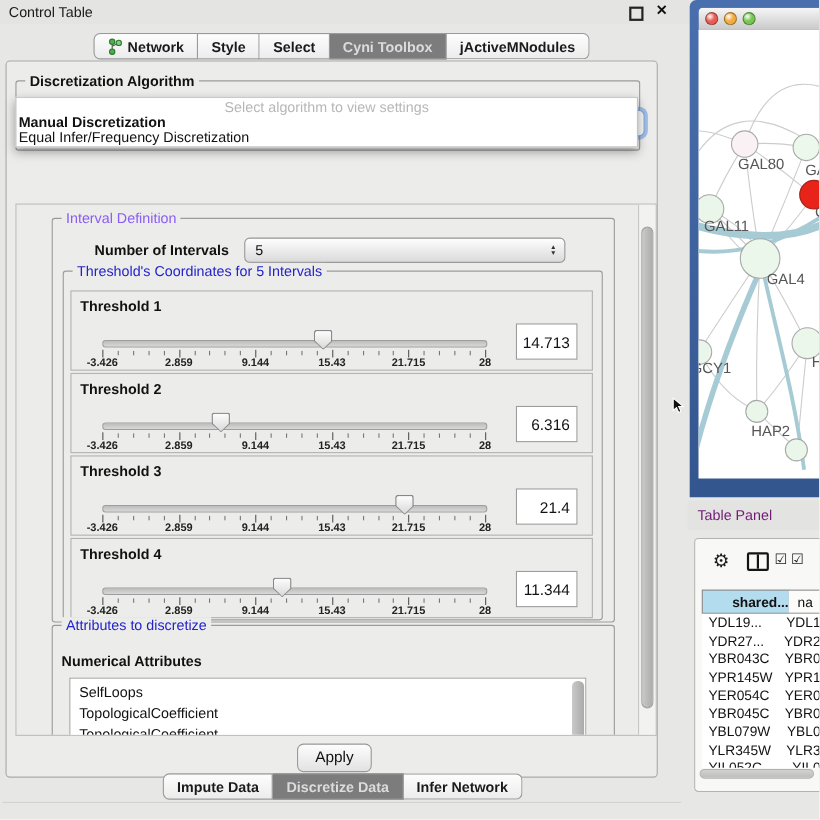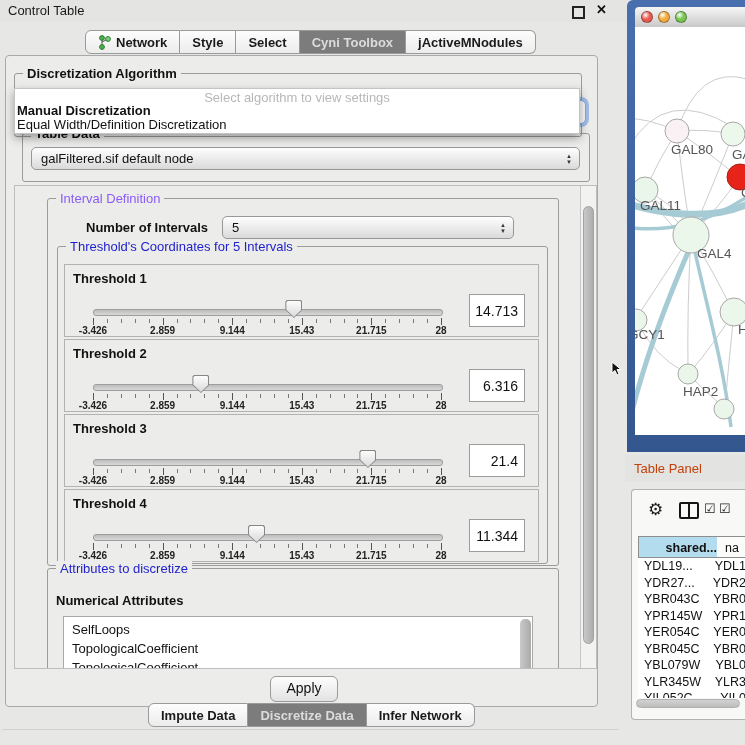--- a/index.html
+++ b/index.html
@@ -81,21 +81,21 @@
   
   #net-window{left:627px;top:0;width:118px;height:452px;background:linear-gradient(#4a6fae,#33568f);
             border-radius:6px 0 0 0;}
   #net-titlebar{position:absolute;left:8px;top:7px;right:0;height:20px;
             background:linear-gradient(#f6f6f6,#c9c9c9);border-bottom:1px solid #8e8e8e;
             border-radius:4px 0 0 0;}
   .light{position:absolute;top:4px;width:12px;height:12px;border-radius:50%;}
   #net-canvas{position:absolute;left:8px;top:27px;width:110px;height:408px;background:#fff;overflow:hidden;}
   
   #tp-header{left:625px;top:455px;width:120px;height:27px;background:#e3e3e1;font-size:13px;
-             line-height:27px;padding-left:9px;box-sizing:border-box;color:#c2410c;}
+             line-height:27px;padding-left:9px;box-sizing:border-box;color:#701a75;}
   #tp-card{left:631px;top:489px;width:114px;height:229px;background:#f8f8f6;
              border:1px solid #b3b3b3;border-right:none;border-radius:4px 0 0 4px;overflow:hidden;}
   #gear-icon{position:absolute;left:16px;top:9px;font-size:17px;color:#1c1c1c;}
   #cols-icon{position:absolute;left:47px;top:12px;width:16px;height:13px;border:2px solid #141414;border-radius:2px;}
   #cols-icon::after{content:"";position:absolute;left:7px;top:0;width:2px;height:13px;background:#141414;}
   .cb-icon{position:absolute;top:11px;font-size:13px;color:#1c1c1c;}
   .hcell{position:absolute;top:46px;height:22px;font-size:12.5px;font-weight:bold;line-height:22px;
          box-sizing:border-box;border:1px solid #8e8e8e;}
   #hcell-1{left:6px;width:80px;background:#b3dcee;text-align:right;}
   #hcell-2{left:85px;width:40px;background:#fbfbfa;border-left:none;padding-left:8px;font-weight:normal;}
@@ -147,34 +147,24 @@
 
     <div class="group" style="left:8px;top:17px;width:566px;height:62px;">
       <span class="legend bold">Discretization Algorithm</span>
     </div>
     <div class="abs combo" id="algo-combo"></div>
 
     <div class="abs" id="popup">
       <div id="popup-hint">Select algorithm to view settings</div>
       <div id="popup-options">
           <div class="popup-opt bold" style="top: 14px;">Manual Discretization</div>
-          <div class="popup-opt" style="top: 28px;">Equal Width/Definition Discretization</div>
-        </div>
-    </div>
-
-    <div class="group" style="left:16px;top:77px;width:566px;height:47px;">
-      <span class="legend bold">Table Data</span>
-      <div class="combo" style="left:8px;top:13px;width:549px;height:23px;">
-        <span>galFiltered.sif default node</span>
-        <span class="stepper">
-          <span>▲</span>
-            <span>▼</span>
-        </span>
-      </div>
-    </div>
+          <div class="popup-opt" style="top: 28px;">Equal Infer/Frequency Discretization</div>
+        </div>
+    </div>
+
 
     <div class="abs" id="scrollpane">
 
       <div class="group" style="left:32px;top:12px;width:510px;height:366px;background:#ececea;">
         <span class="legend green">Interval Definition</span>
         <span class="abs" style="left:38px;top:21px;font-size:13px;font-weight:bold;">Number of Intervals</span>
         <div class="combo" style="left:174px;top:17px;width:292px;height:23px;">
           <span>5</span>
           <span class="stepper">
             <span>▲</span>

